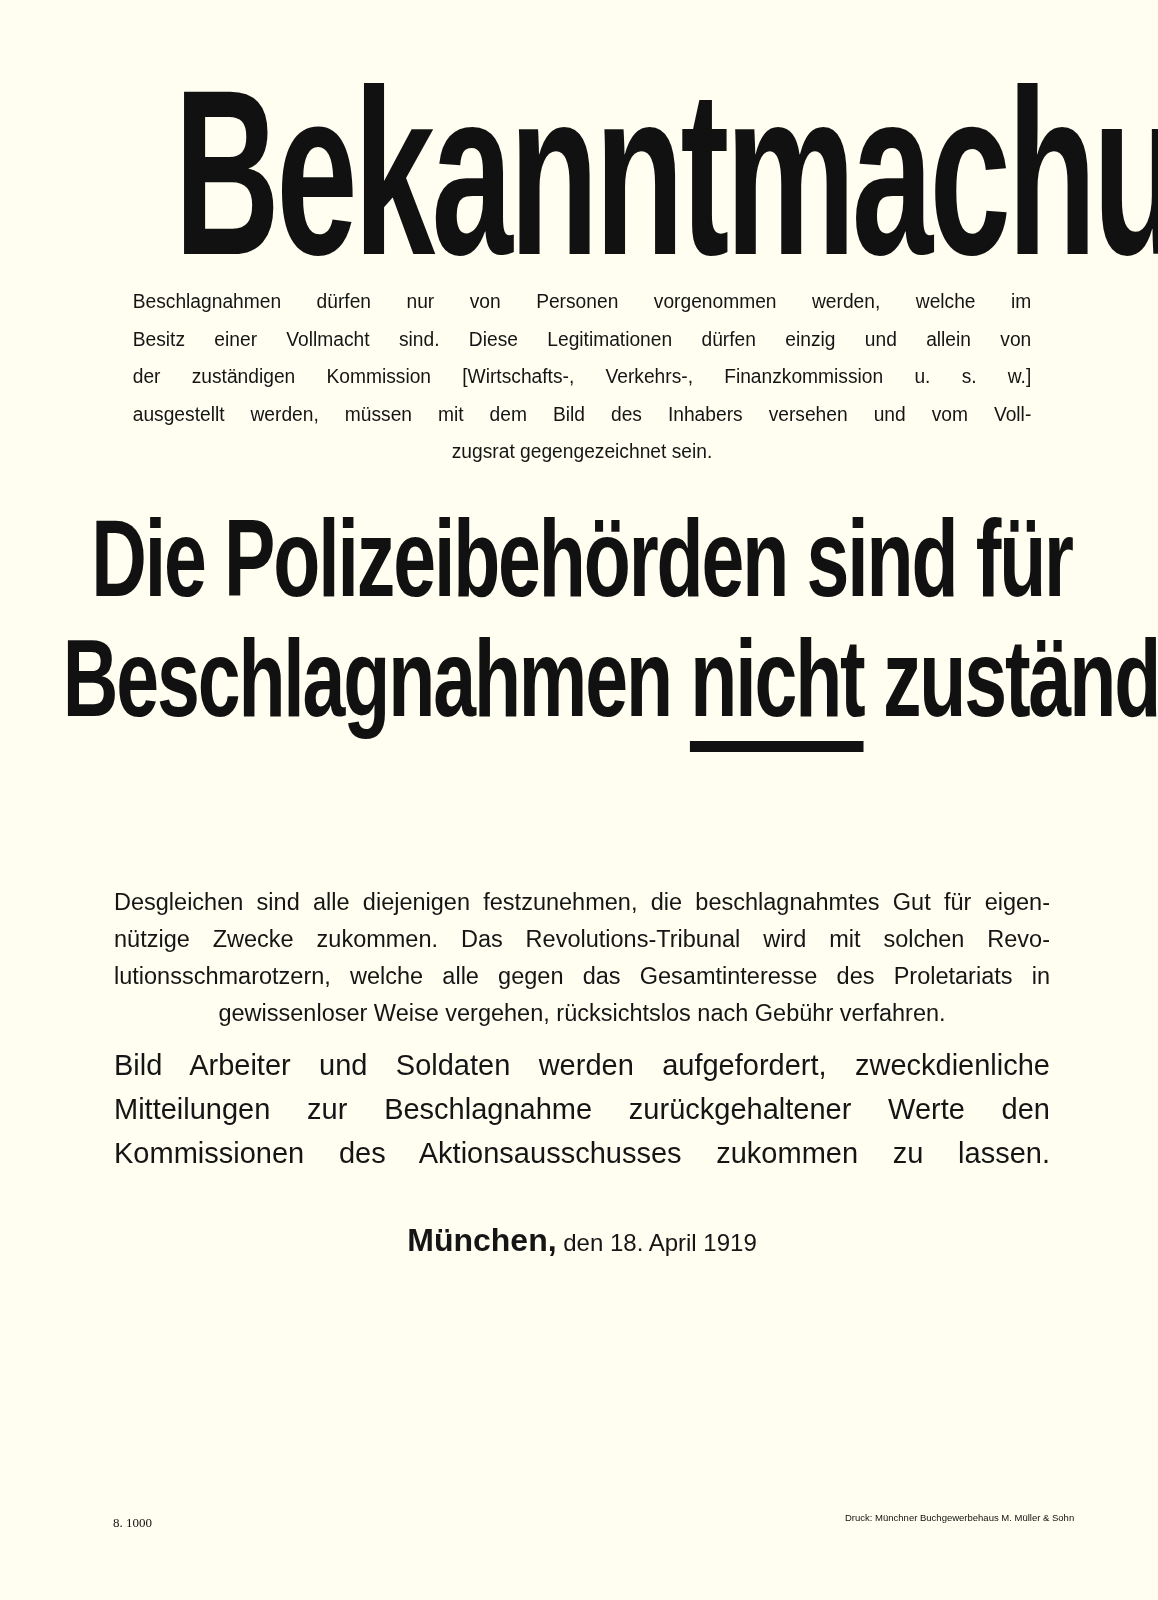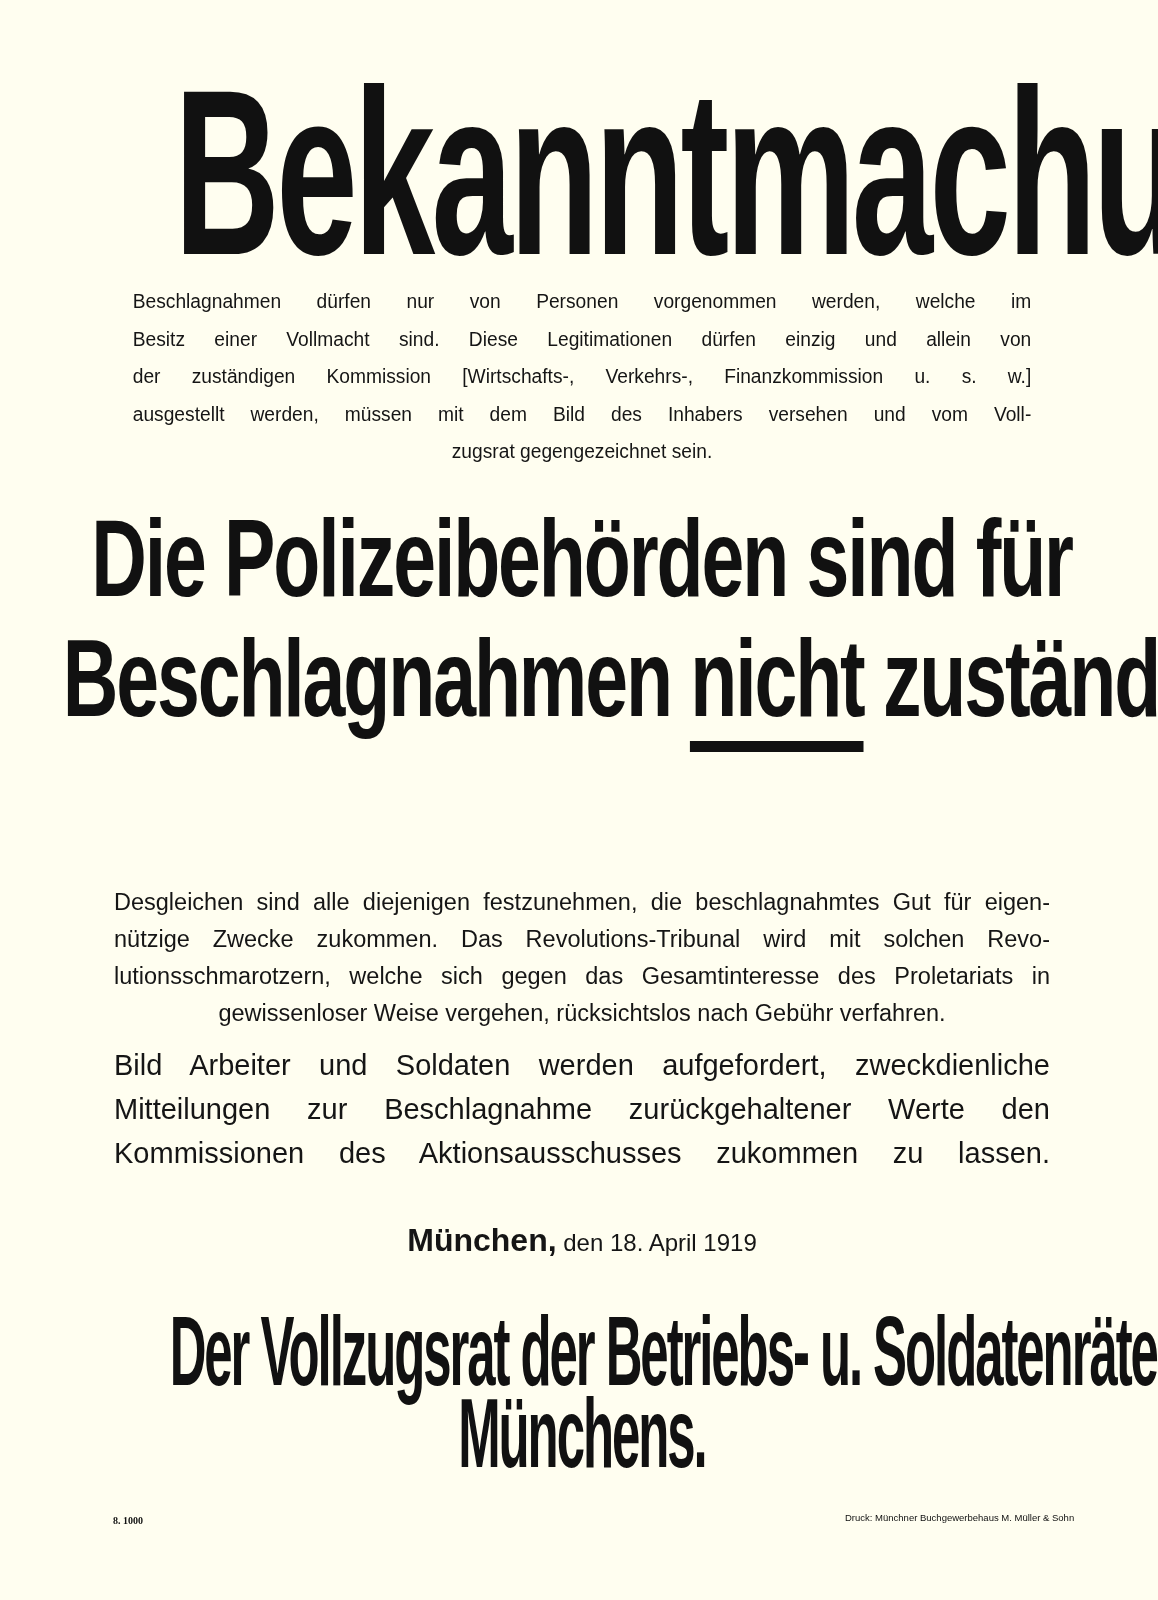--- a/index.html
+++ b/index.html
@@ -138,22 +138,22 @@
   }
   #signature .hline.second {
     margin-top: 0px;
   }
   
   #footer-left {
     position: absolute;
     left: 113px;
     top: 1515px;
     font-family: "Liberation Serif", serif;
-    font-weight: bold;
-    font-size: 10px;
+    font-weight: normal;
+    font-size: 13px;
     color: #111;
   }
   #footer-right {
     position: absolute;
     left: 845px;
     top: 1512px;
     font-family: "Liberation Sans", sans-serif;
     font-size: 9.5px;
     color: #111;
     white-space: nowrap;
@@ -183,42 +183,34 @@
     </span>
     <span class="hline">
       <span class="condensed"><span>Beschlagnahmen </span><span class="underlined">nicht</span><span> zuständig</span></span>
     </span>
   </div>
 
 
   <div id="para3" class="block para justify">
     <span class="line">Desgleichen sind alle diejenigen festzunehmen, die beschlagnahmtes Gut für eigen-</span>
     <span class="line">nützige Zwecke zukommen.  Das Revolutions-Tribunal wird mit solchen Revo-</span>
-    <span class="line">lutionsschmarotzern, welche sich gegen das Gesamtinteresse des Proletariats in</span>
+    <span class="line">lutionsschmarotzern, welche alle gegen das Gesamtinteresse des Proletariats in</span>
     <span class="line last">gewissenloser Weise vergehen, rücksichtslos nach Gebühr verfahren.</span>
   </div>
 
   <div id="para4" class="block para justify">
     <span class="line">Bild Arbeiter und Soldaten werden aufgefordert, zweckdienliche</span>
     <span class="line">Mitteilungen zur Beschlagnahme zurückgehaltener Werte den</span>
     <span class="line">Kommissionen des Aktionsausschusses zukommen zu lassen.</span>
   </div>
 
   <div id="date" class="block para">
     <span class="big">München,</span><span class="small"> den 18. April 1919</span>
   </div>
 
-  <div id="signature" class="block">
-    <span class="hline">
-      <span class="condensed">Der Vollzugsrat der Betriebs- u. Soldatenräte</span>
-    </span>
-    <span class="hline second">
-      <span class="condensed">Münchens.</span>
-    </span>
-  </div>
 
   <div id="footer-left">8. 1000</div>
 
   <div id="footer-right">
     <span>Druck: </span><span class="italic">Münchner Buchgewerbehaus M. Müller &amp; Sohn</span>
   </div>
 
 </div>
 
 </body></html>

